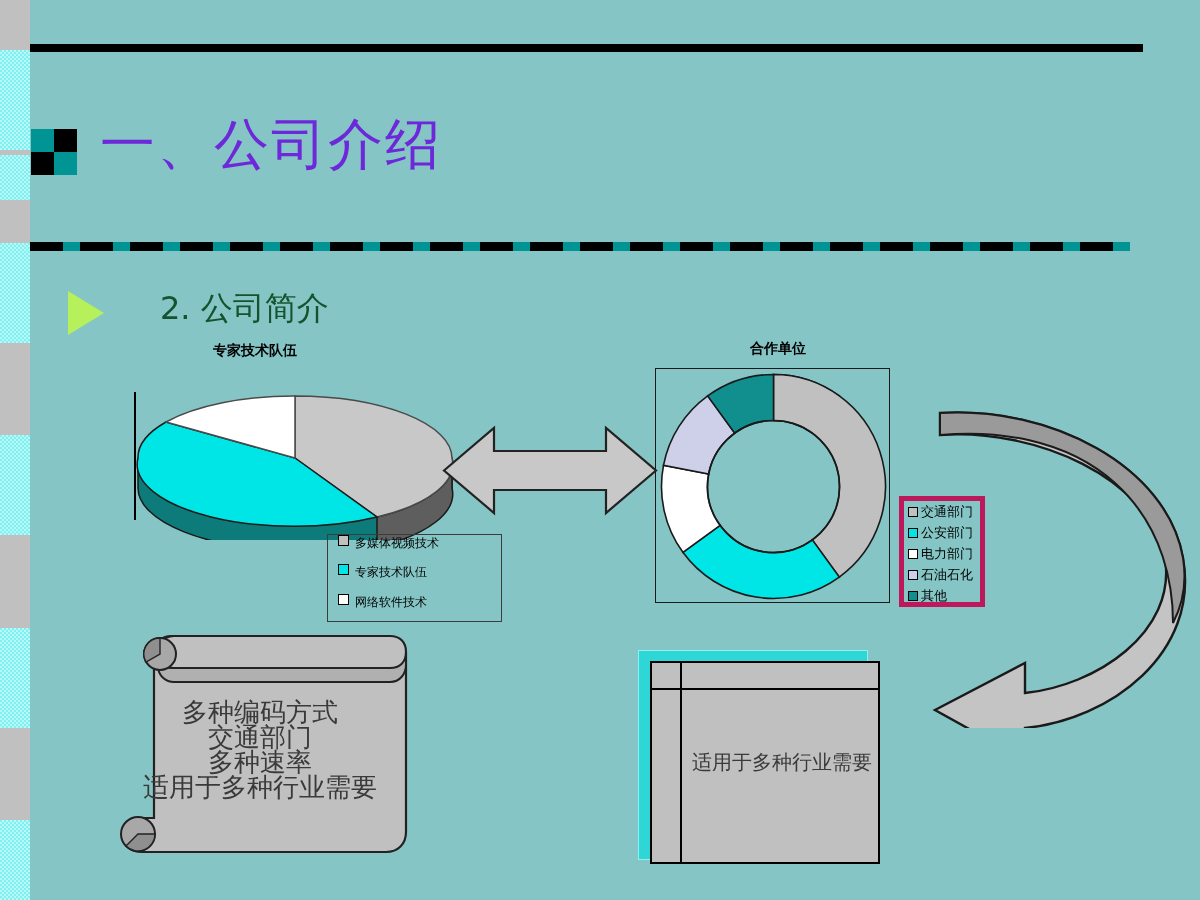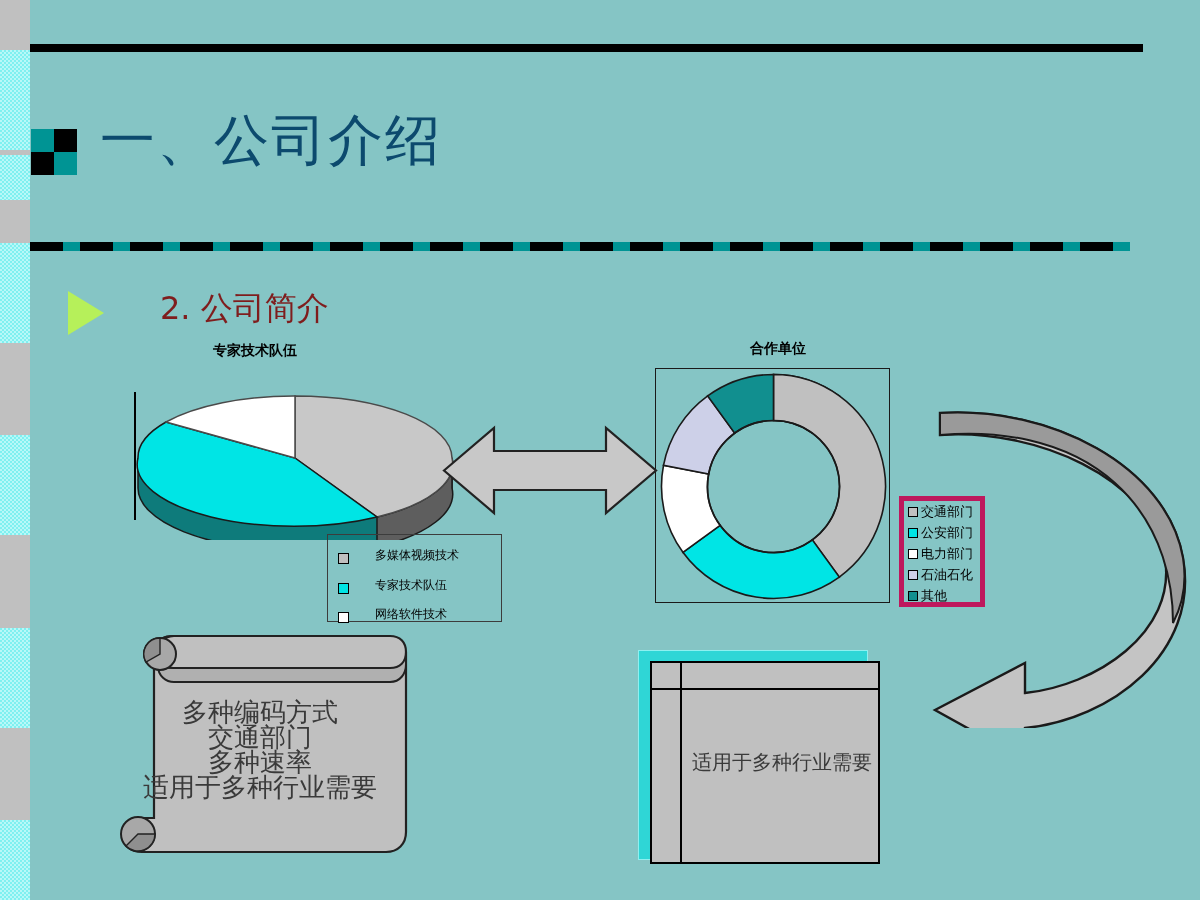--- a/index.html
+++ b/index.html
@@ -56,23 +56,23 @@
   }
   #title-marker .q { position:absolute; width:23px; height:23px; }
   #title-marker .q1 { left:0;    top:0;    background:#009494; }
   #title-marker .q2 { left:23px; top:0;    background:#000000; }
   #title-marker .q3 { left:0;    top:23px; background:#000000; }
   #title-marker .q4 { left:23px; top:23px; background:#009494; }
 
   #slide-title {
     position:absolute; left:100px; top:110px;
     font-size:55px; line-height:70px;
-    color:#0c4a6e; letter-spacing:2px;
+    color:#6d28d9; letter-spacing:2px;
     white-space:nowrap; z-index:3;
-    font-family:Liberation Mono, monospace;
+    font-family:Liberation Serif, serif;
   }
 
   
   #dash-rule {
     position:absolute; left:30px; top:242px;
     width:1100px; height:9px;
     background:#009494;
     z-index:3;
   }
   #dash-rule::after {
@@ -98,21 +98,21 @@
     content:"";
     position:absolute; left:-38px; top:-24px;
     width:0; height:0;
     border-top:24px solid transparent;
     border-bottom:24px solid transparent;
     border-left:39px solid transparent;
     filter:none;
   }
   #subtitle {
     position:absolute; left:160px; top:286px;
-    font-size:32px; line-height:44px; color:#7f1d1d;
+    font-size:32px; line-height:44px; color:#14532d;
     white-space:nowrap; z-index:3;
     font-family:"DejaVu Sans","Liberation Sans",sans-serif;
   }
 
   
   .chart-title {
     position:absolute;
     font-size:14px; color:#000; font-weight:bold;
     white-space:nowrap; z-index:4;
     font-family:"DejaVu Sans","Liberation Sans",sans-serif;
@@ -129,22 +129,22 @@
   #pie-svg { position:absolute; left:0; top:0; }
 
   
   #pie-legend {
     position:absolute; left:327px; top:534px;
     width:175px; height:88px;
     border:1px solid #3c3c3c;
     z-index:5;
   }
   #pie-legend .lrow {
-    display:flex; align-items:flex-end;
-    height:29.3px; padding-left:10px;gap:20px;
+    display:flex; align-items:flex-start;
+    height:29.3px; padding-left:10px;
   }
   #pie-legend .sw {
     width:11px; height:11px;
     border:1px solid #000; margin-right:6px; flex:none;
   }
   #pie-legend .ltx {
     font-size:12px; color:#000; white-space:nowrap;
     font-family:"DejaVu Sans","Liberation Sans",sans-serif;
   }
 

